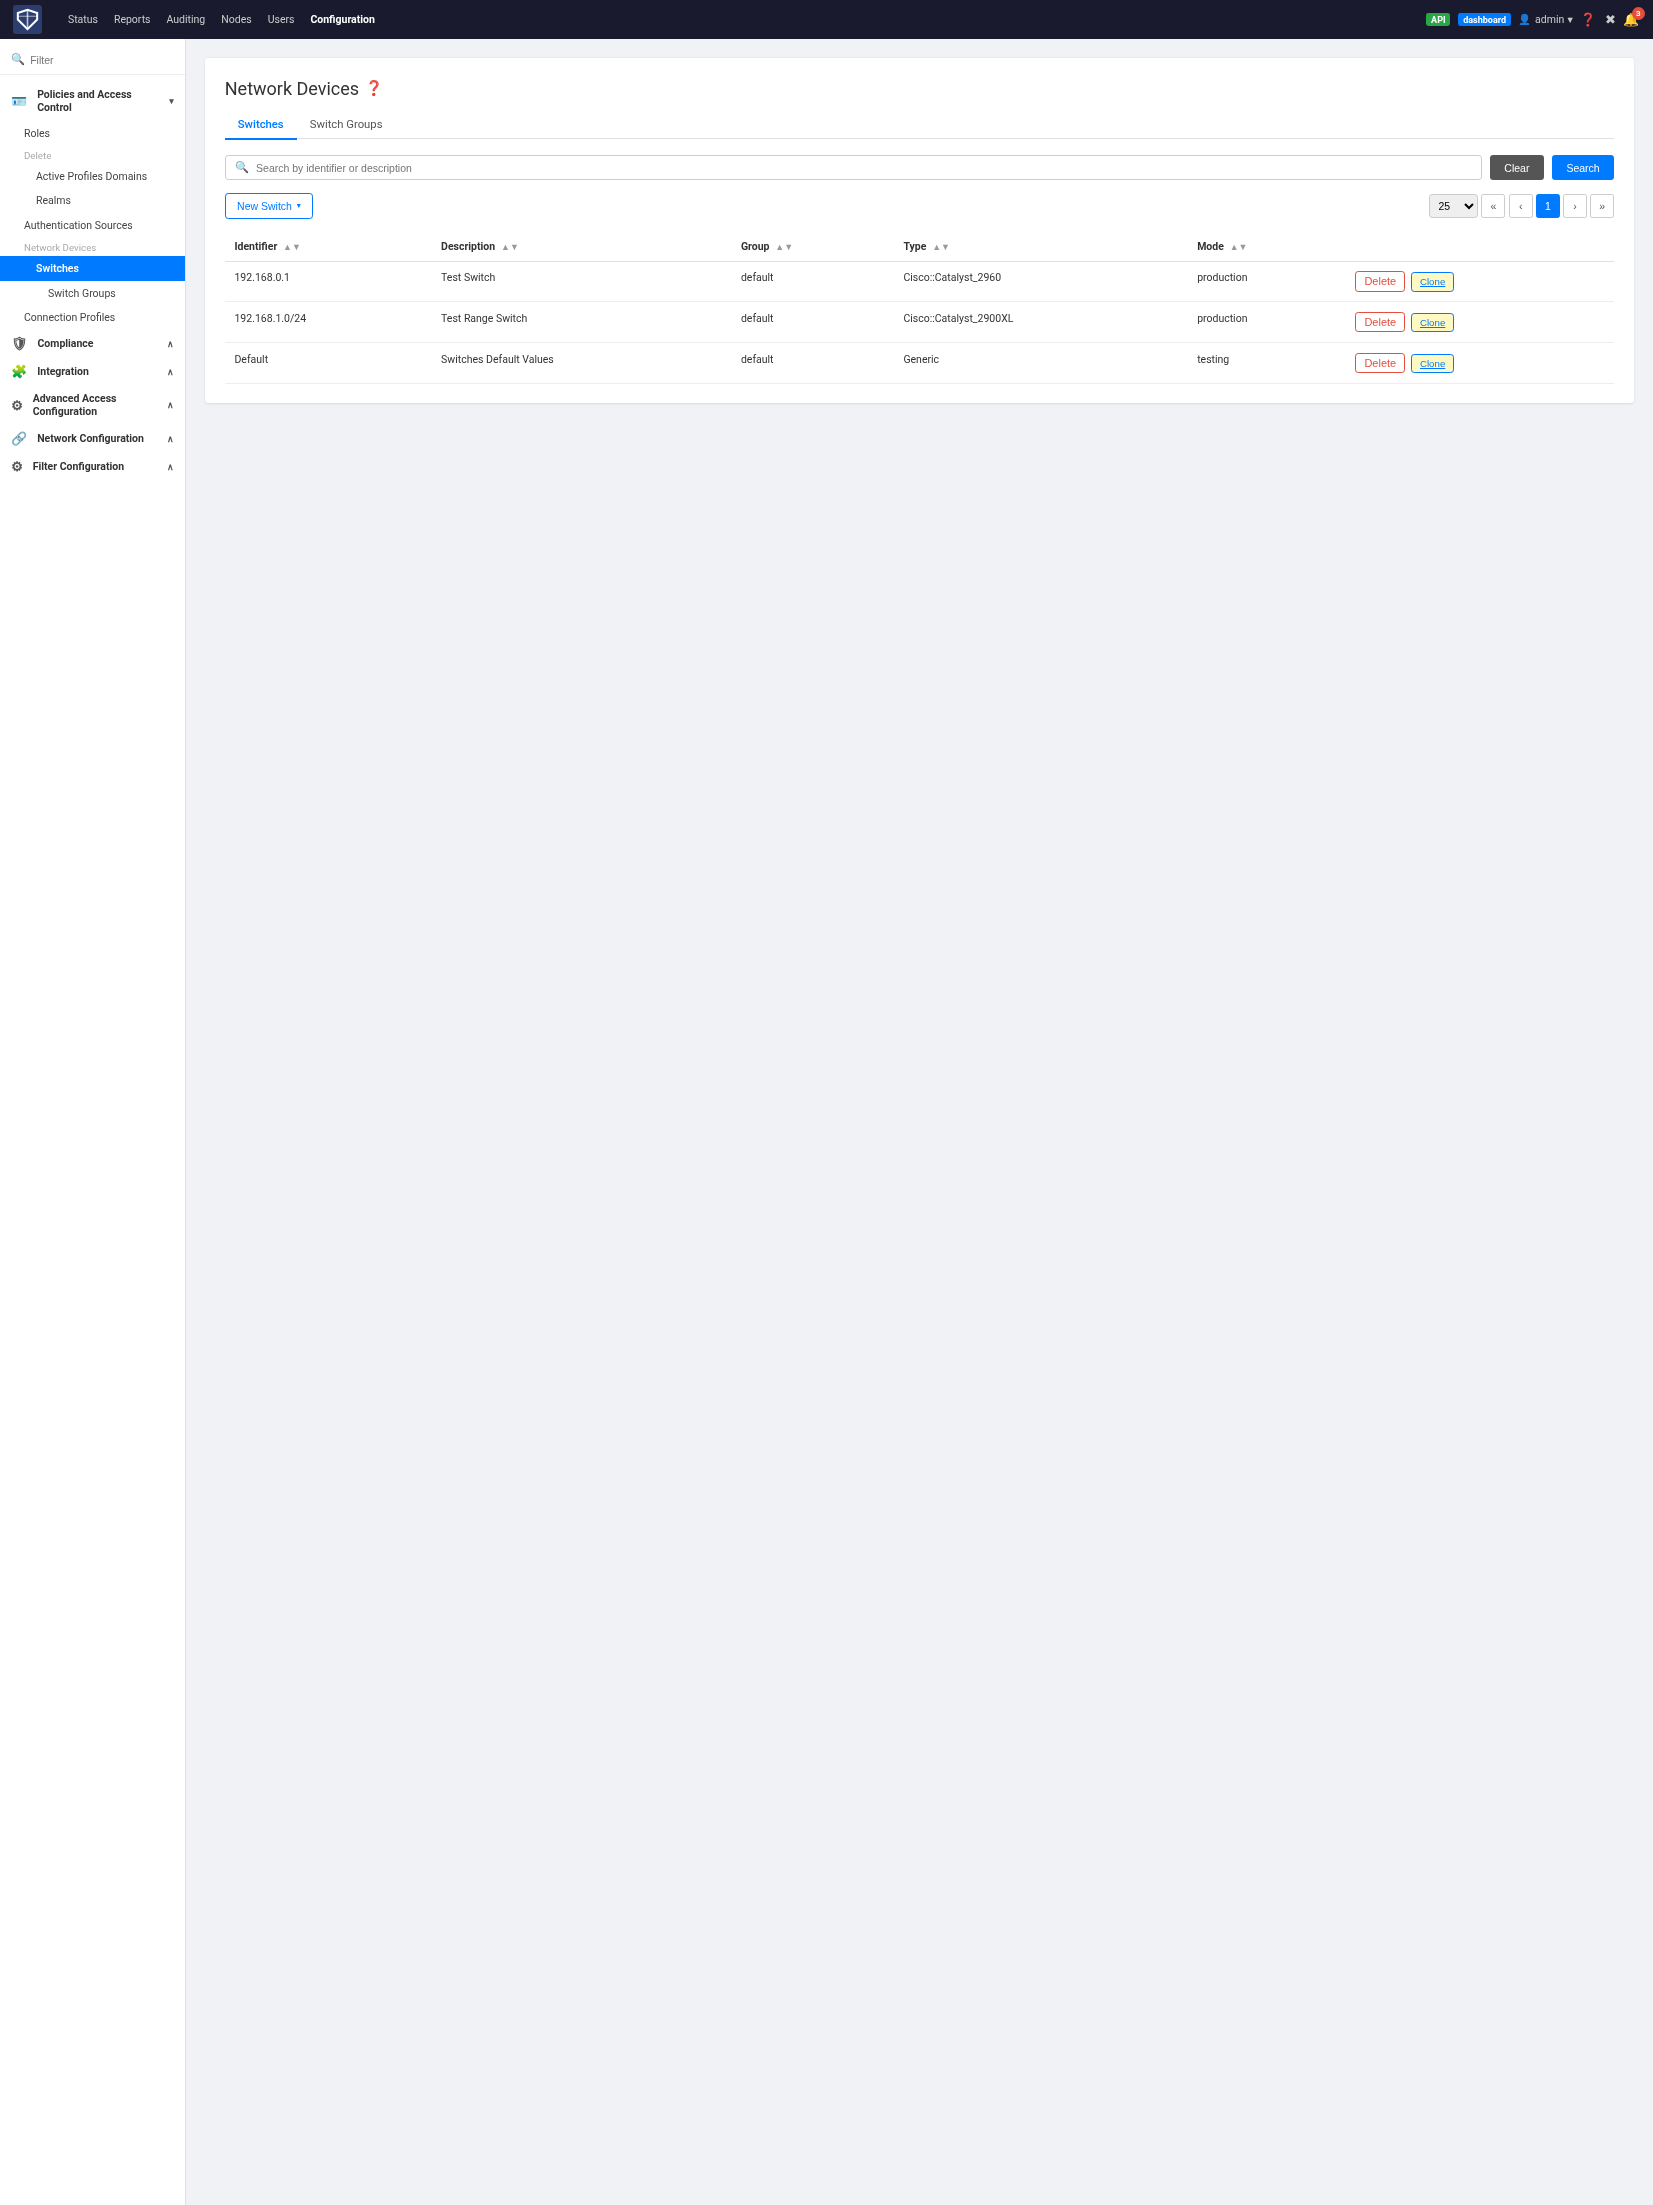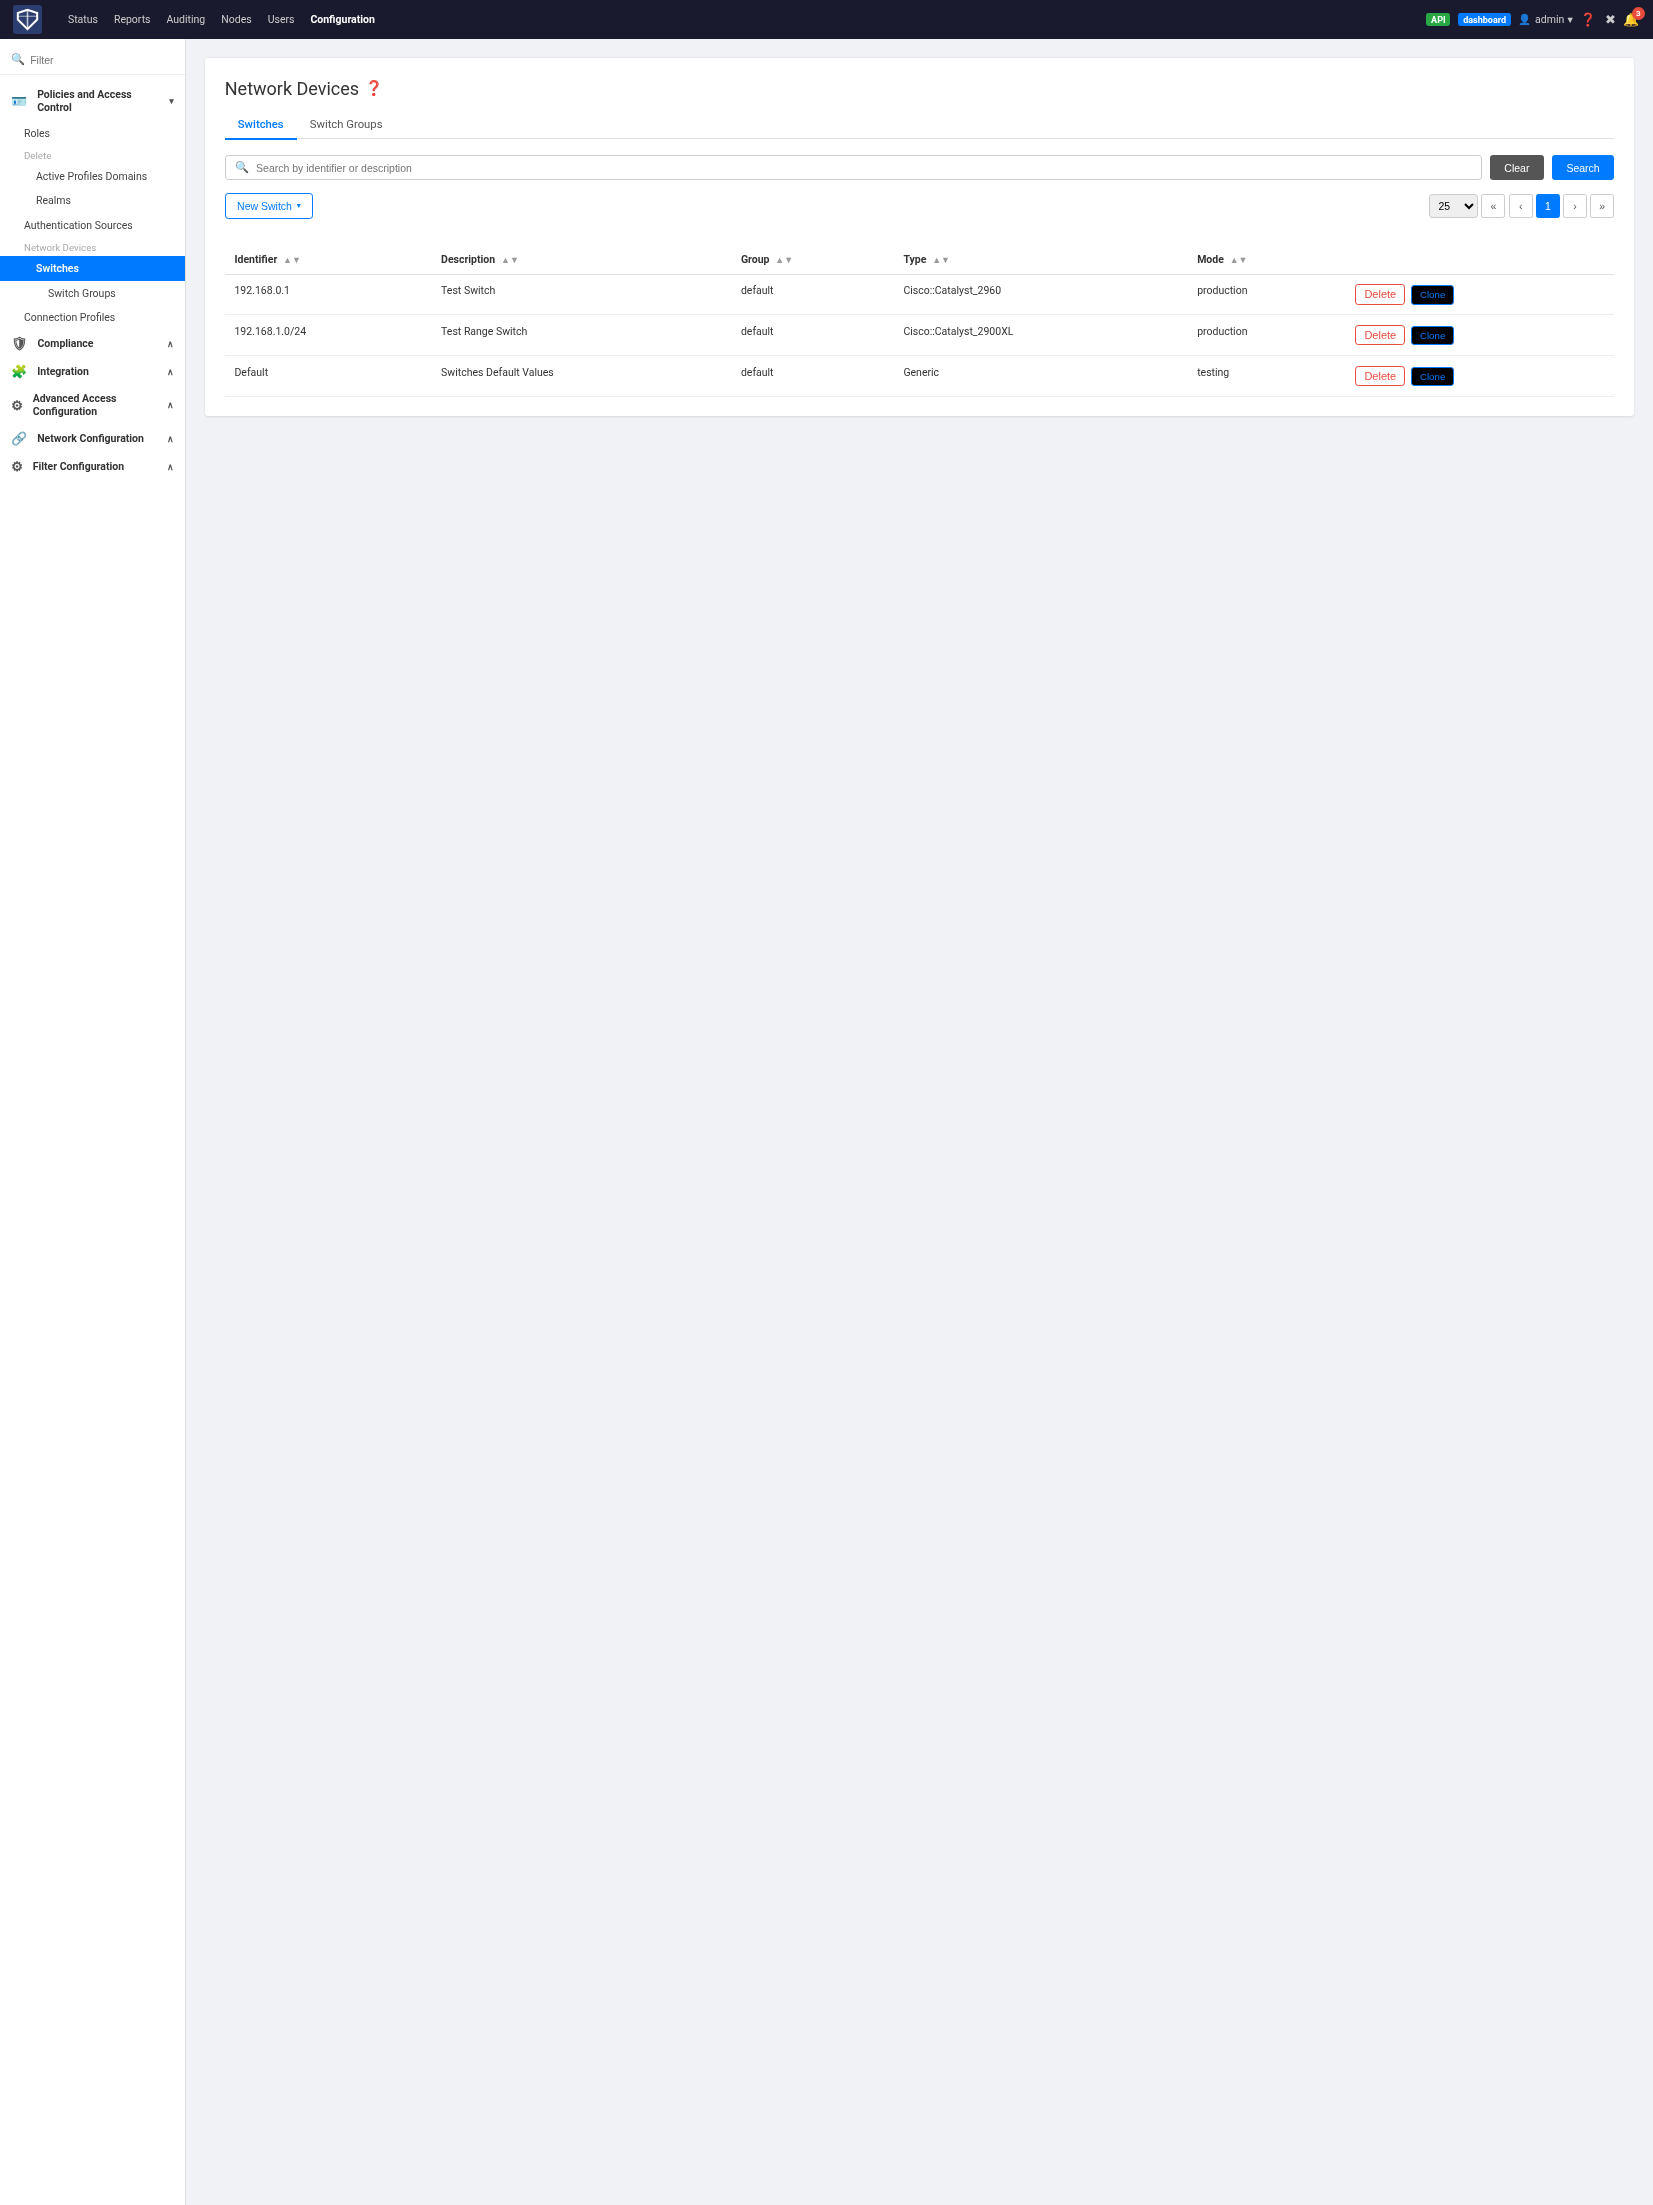--- a/index.html
+++ b/index.html
@@ -101,21 +101,21 @@
     .btn-clear {
       background: #555; color: #fff; border: none; padding: 6.5px 14.5px;
       border-radius: 3.2px; font-size: 10.5px; cursor: pointer;
     }
     .btn-search {
       background: #007bff; color: #fff; border: none; padding: 6.5px 14.5px;
       border-radius: 3.2px; font-size: 10.5px; cursor: pointer;
     }
 
     
-    .toolbar { display: flex; align-items: center; justify-content: space-between; margin-bottom: 26px; }
+    .toolbar { display: flex; align-items: center; justify-content: space-between; margin-bottom: 13px; }
     .btn-new-switch {
       background: #fff; color: #007bff; border: 1.6px solid #007bff;
       padding: 5.7px 11.3px; border-radius: 3.2px; font-size: 10.5px; cursor: pointer;
       display: flex; align-items: center; gap: 4.8px; font-weight: 500;
     }
     .btn-new-switch .caret { font-size: 8px; }
 
     .pagination { display: flex; align-items: flex-end; gap: 3.2px; }
     .page-size-select {
       border: 0.8px solid #ccc; border-radius: 3.2px; padding: 3.2px 4.8px;
@@ -135,22 +135,22 @@
       border-bottom: 1.6px solid #e0e0e0; color: #333; white-space: nowrap; margin-top: 8px;
     }
     .data-table th .sort-icon { font-size: 9px; color: #999; margin-left: 3.2px; }
     .data-table td { padding: 9.7px 9.7px; font-size: 10.5px; border-bottom: 0.8px solid #eee; vertical-align: top; }
 
     .btn-delete {
       border: 0.8px solid #e74c3c; color: #e74c3c; background: #fff;
       padding: 3.2px 8px; border-radius: 3.2px; font-size: 11px; cursor: pointer; margin-right: 3.2px;
     }
     .btn-clone {
-      border: 0.8px solid #007bff; color: #007bff; background: #000000;
-      padding: 3.2px 8px; border-radius: 3.2px; font-size: 9.7px; cursor: pointer;
+      border: 0.8px solid #007bff; color: #007bff; background: #fef9c3;
+      padding: 3.2px 8px; border-radius: 3.2px; font-size: 9.7px; cursor: pointer; text-decoration: underline;
     }
   </style>
 </head>
 <body>
 
 <nav class="topnav">
   <div class="topnav-logo">
     <svg viewBox="0 0 36 36" fill="none" xmlns="http://www.w3.org/2000/svg">
       <rect width="36" height="36" rx="4" fill="#2c3e70"></rect>
       <path d="M6 10 L18 6 L30 10 L30 18 L18 30 L6 18 Z" fill="none" stroke="white" stroke-width="2.5"></path>

